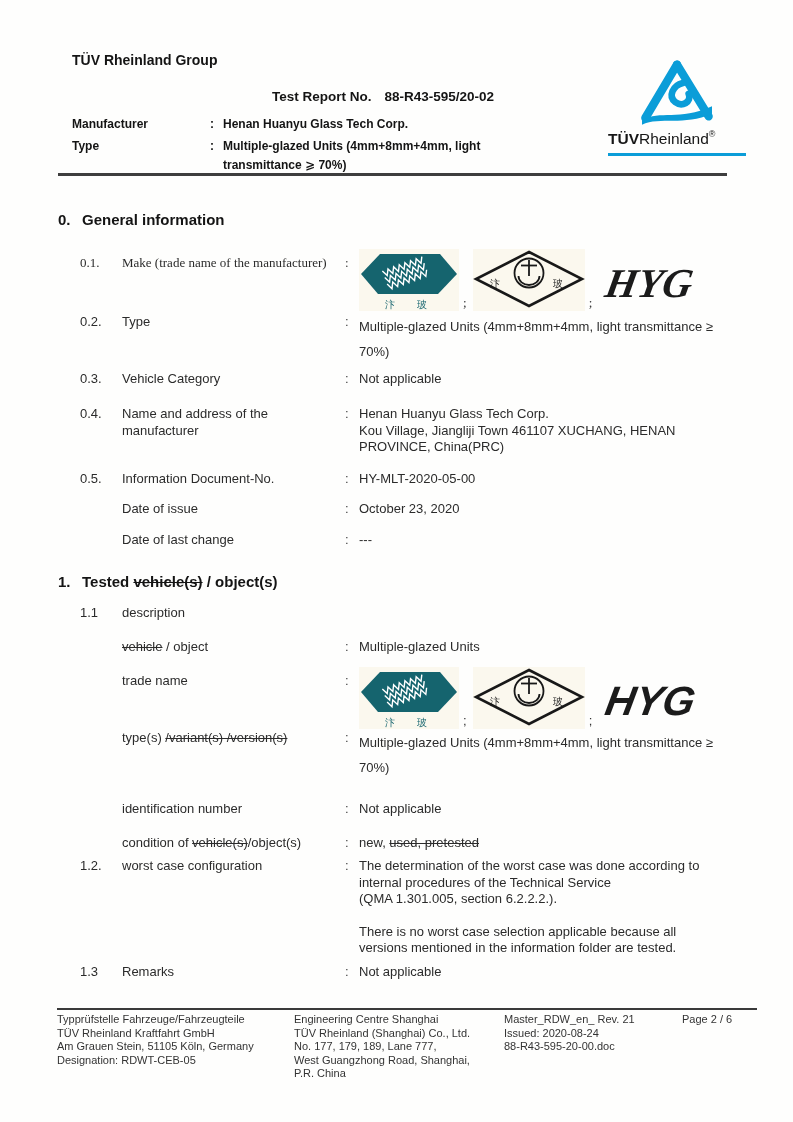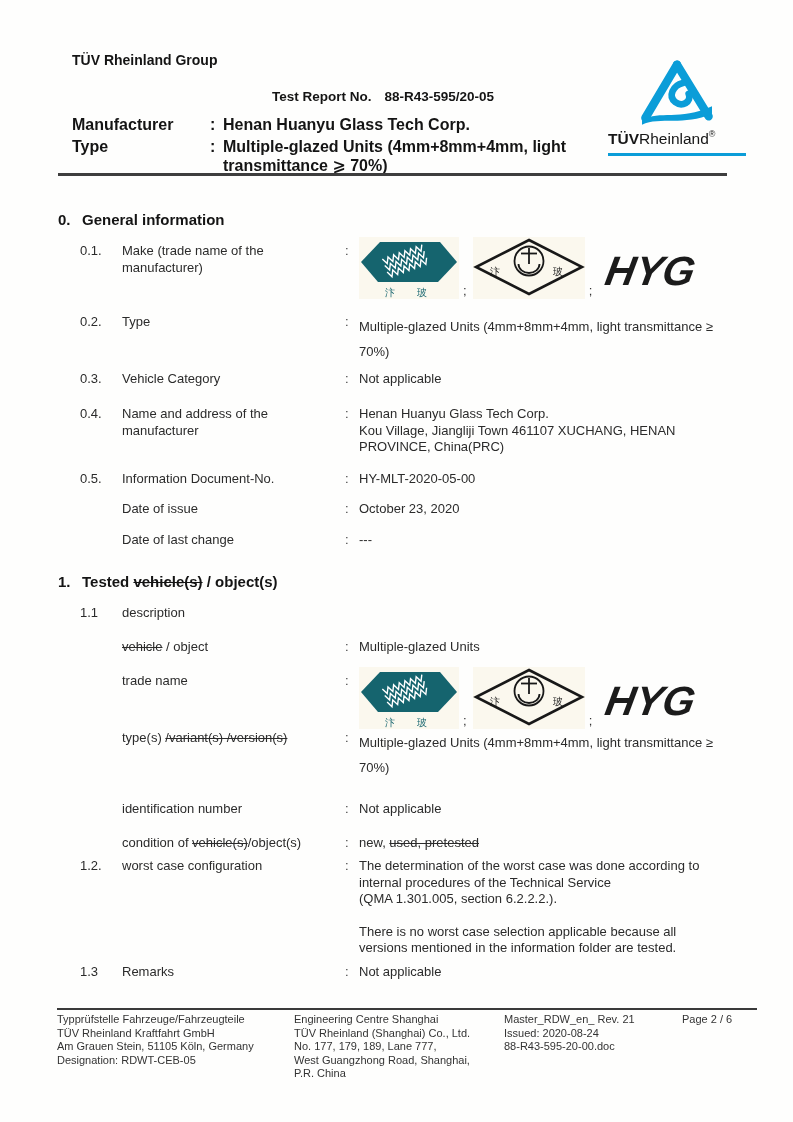--- a/index.html
+++ b/index.html
@@ -8,21 +8,21 @@
     position:relative; width:793px; height:1122px; background:#fefefdff;
     font-family:"Liberation Sans","DejaVu Sans",sans-serif; color:#262626; overflow:hidden;
   }
   .strike { text-decoration:line-through; text-decoration-thickness:1.4px; }
 
   
   .group-title { position:absolute; left:72px; top:52px; font-size:14px; font-weight:bold; color:#141414; }
   .report-line { position:absolute; left:272px; top:89px; font-size:13.5px; font-weight:bold; color:#141414; }
   .report-line .rno { margin-left:13px; }
   .hdr-rows { position:absolute; left:72px; top:115px; width:520px; }
-  .hdr-row { display:grid; grid-template-columns:138px 13px 360px; font-size:16px; font-weight:bold; color:#141414; margin-bottom:3px; }
+  .hdr-row { display:grid; grid-template-columns:138px 13px 360px; font-size:12px; font-weight:bold; color:#141414; margin-bottom:3px; }
   .hdr-row div { line-height:19px; }
   .hdr-sep { position:absolute; left:58px; top:173px; width:669px; height:3px; background:#3e3e3e; }
 
   
   .tuv-logo { position:absolute; left:608px; top:58px; width:138px; text-align:left; }
   .tuv-logo svg { display:block; margin:0 auto; }
   .tuv-text { font-size:15.5px; color:#161616; margin-top:2px; white-space:nowrap; }
   .tuv-text .b { font-weight:bold; }
   .tuv-text sup { font-size:9px; position:relative; top:-1px; }
   .tuv-bar { height:2.5px; background:#0b9dd8; margin-top:5px; }
@@ -64,21 +64,21 @@
       <path d="M50,8 L12,72" stroke="#0b9dd8" stroke-width="10" stroke-linecap="round" fill="none"></path>
       <path d="M50,8 L88,70" stroke="#0b9dd8" stroke-width="10" stroke-linecap="round" fill="none"></path>
       <path d="M8,75 C30,62 52,76 92,58 L92,67 C58,82 30,70 8,80 Z" fill="#0b9dd8"></path>
       <path d="M57,30 C45,33 39,46 48,53 C56,59 68,53 64,43" stroke="#0b9dd8" stroke-width="8" fill="none" stroke-linecap="round"></path>
     </svg>
     <div class="tuv-text"><span class="b">TÜV</span><span>Rheinland</span><sup>®</sup></div>
     <div class="tuv-bar"></div>
   </div>
 
   <div class="report-line">
-    <span>Test Report No.</span><span class="rno">88-R43-595/20-05</span>
+    <span>Test Report No.</span><span class="rno">88-R43-595/20-02</span>
   </div>
 
   <div class="hdr-rows">
     <div class="hdr-row">
       <div>Manufacturer</div>
       <div class="colon">:</div>
       <div>Henan Huanyu Glass Tech Corp.</div>
     </div>
     <div class="hdr-row">
       <div>Type</div>
@@ -88,21 +88,21 @@
         <div>transmittance ⩾ 70%)</div>
       </div>
     </div>
   </div>
   <div class="hdr-sep"></div>
 
   <div class="sec-h" style="top:211px;">
     <span class="n">0.</span><span>General information</span>
   </div>
 
-  <div class="row" style="top:243px;">
+  <div class="row" style="top:255px;font-family:Liberation Serif, serif;">
     <div>0.1.</div>
     <div>Make (trade name of the manufacturer)</div>
     <div class="colon">:</div>
     <div>
       <div class="logos">
         <svg class="logo-tile" width="100" height="62" viewBox="0 0 100 62">
           <polygon points="2,25 21,5 81,5 98,25 79,45 19,45" fill="#15646e"></polygon>
           <g stroke="#ffffff" fill="none" stroke-width="1.4" transform="rotate(-20 50 25)">
             <path d="M26,13 l3,6 3,-6 3,6 3,-6 3,6 3,-6 3,6 3,-6 3,6 3,-6 3,6 3,-6 3,6 3,-6"></path>
             <path d="M26,20 l3,6 3,-6 3,6 3,-6 3,6 3,-6 3,6 3,-6 3,6 3,-6 3,6 3,-6 3,6 3,-6"></path>

